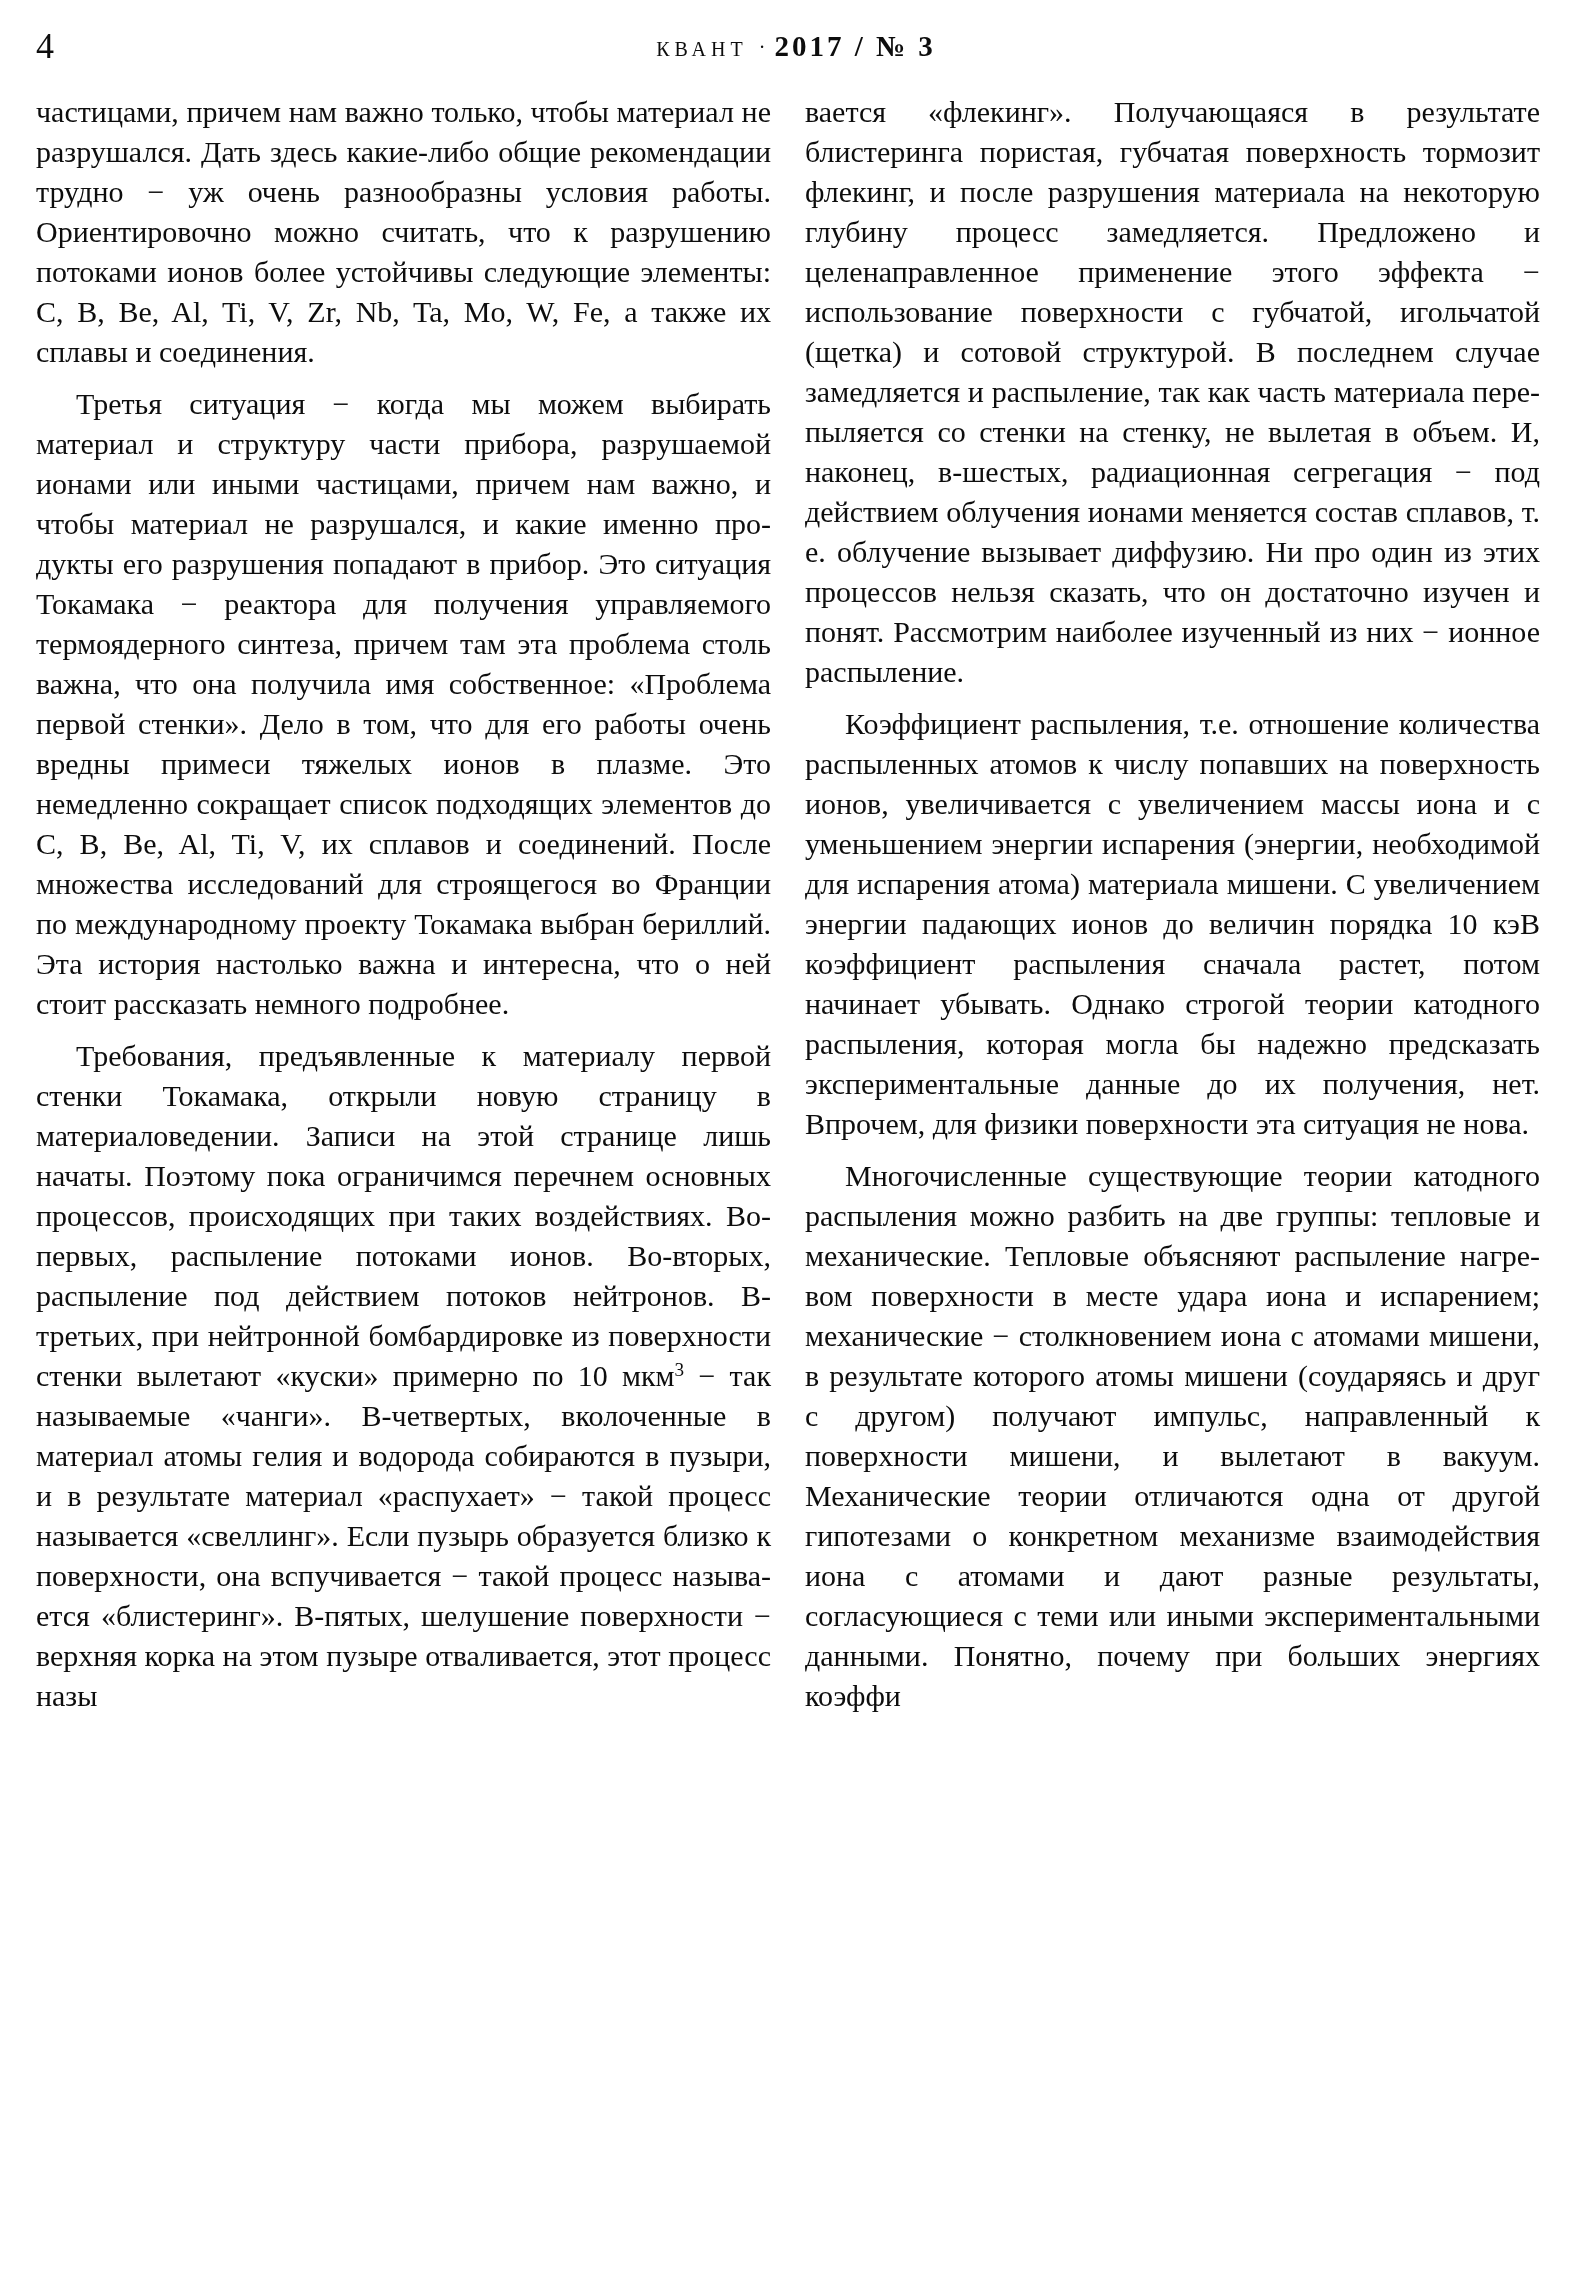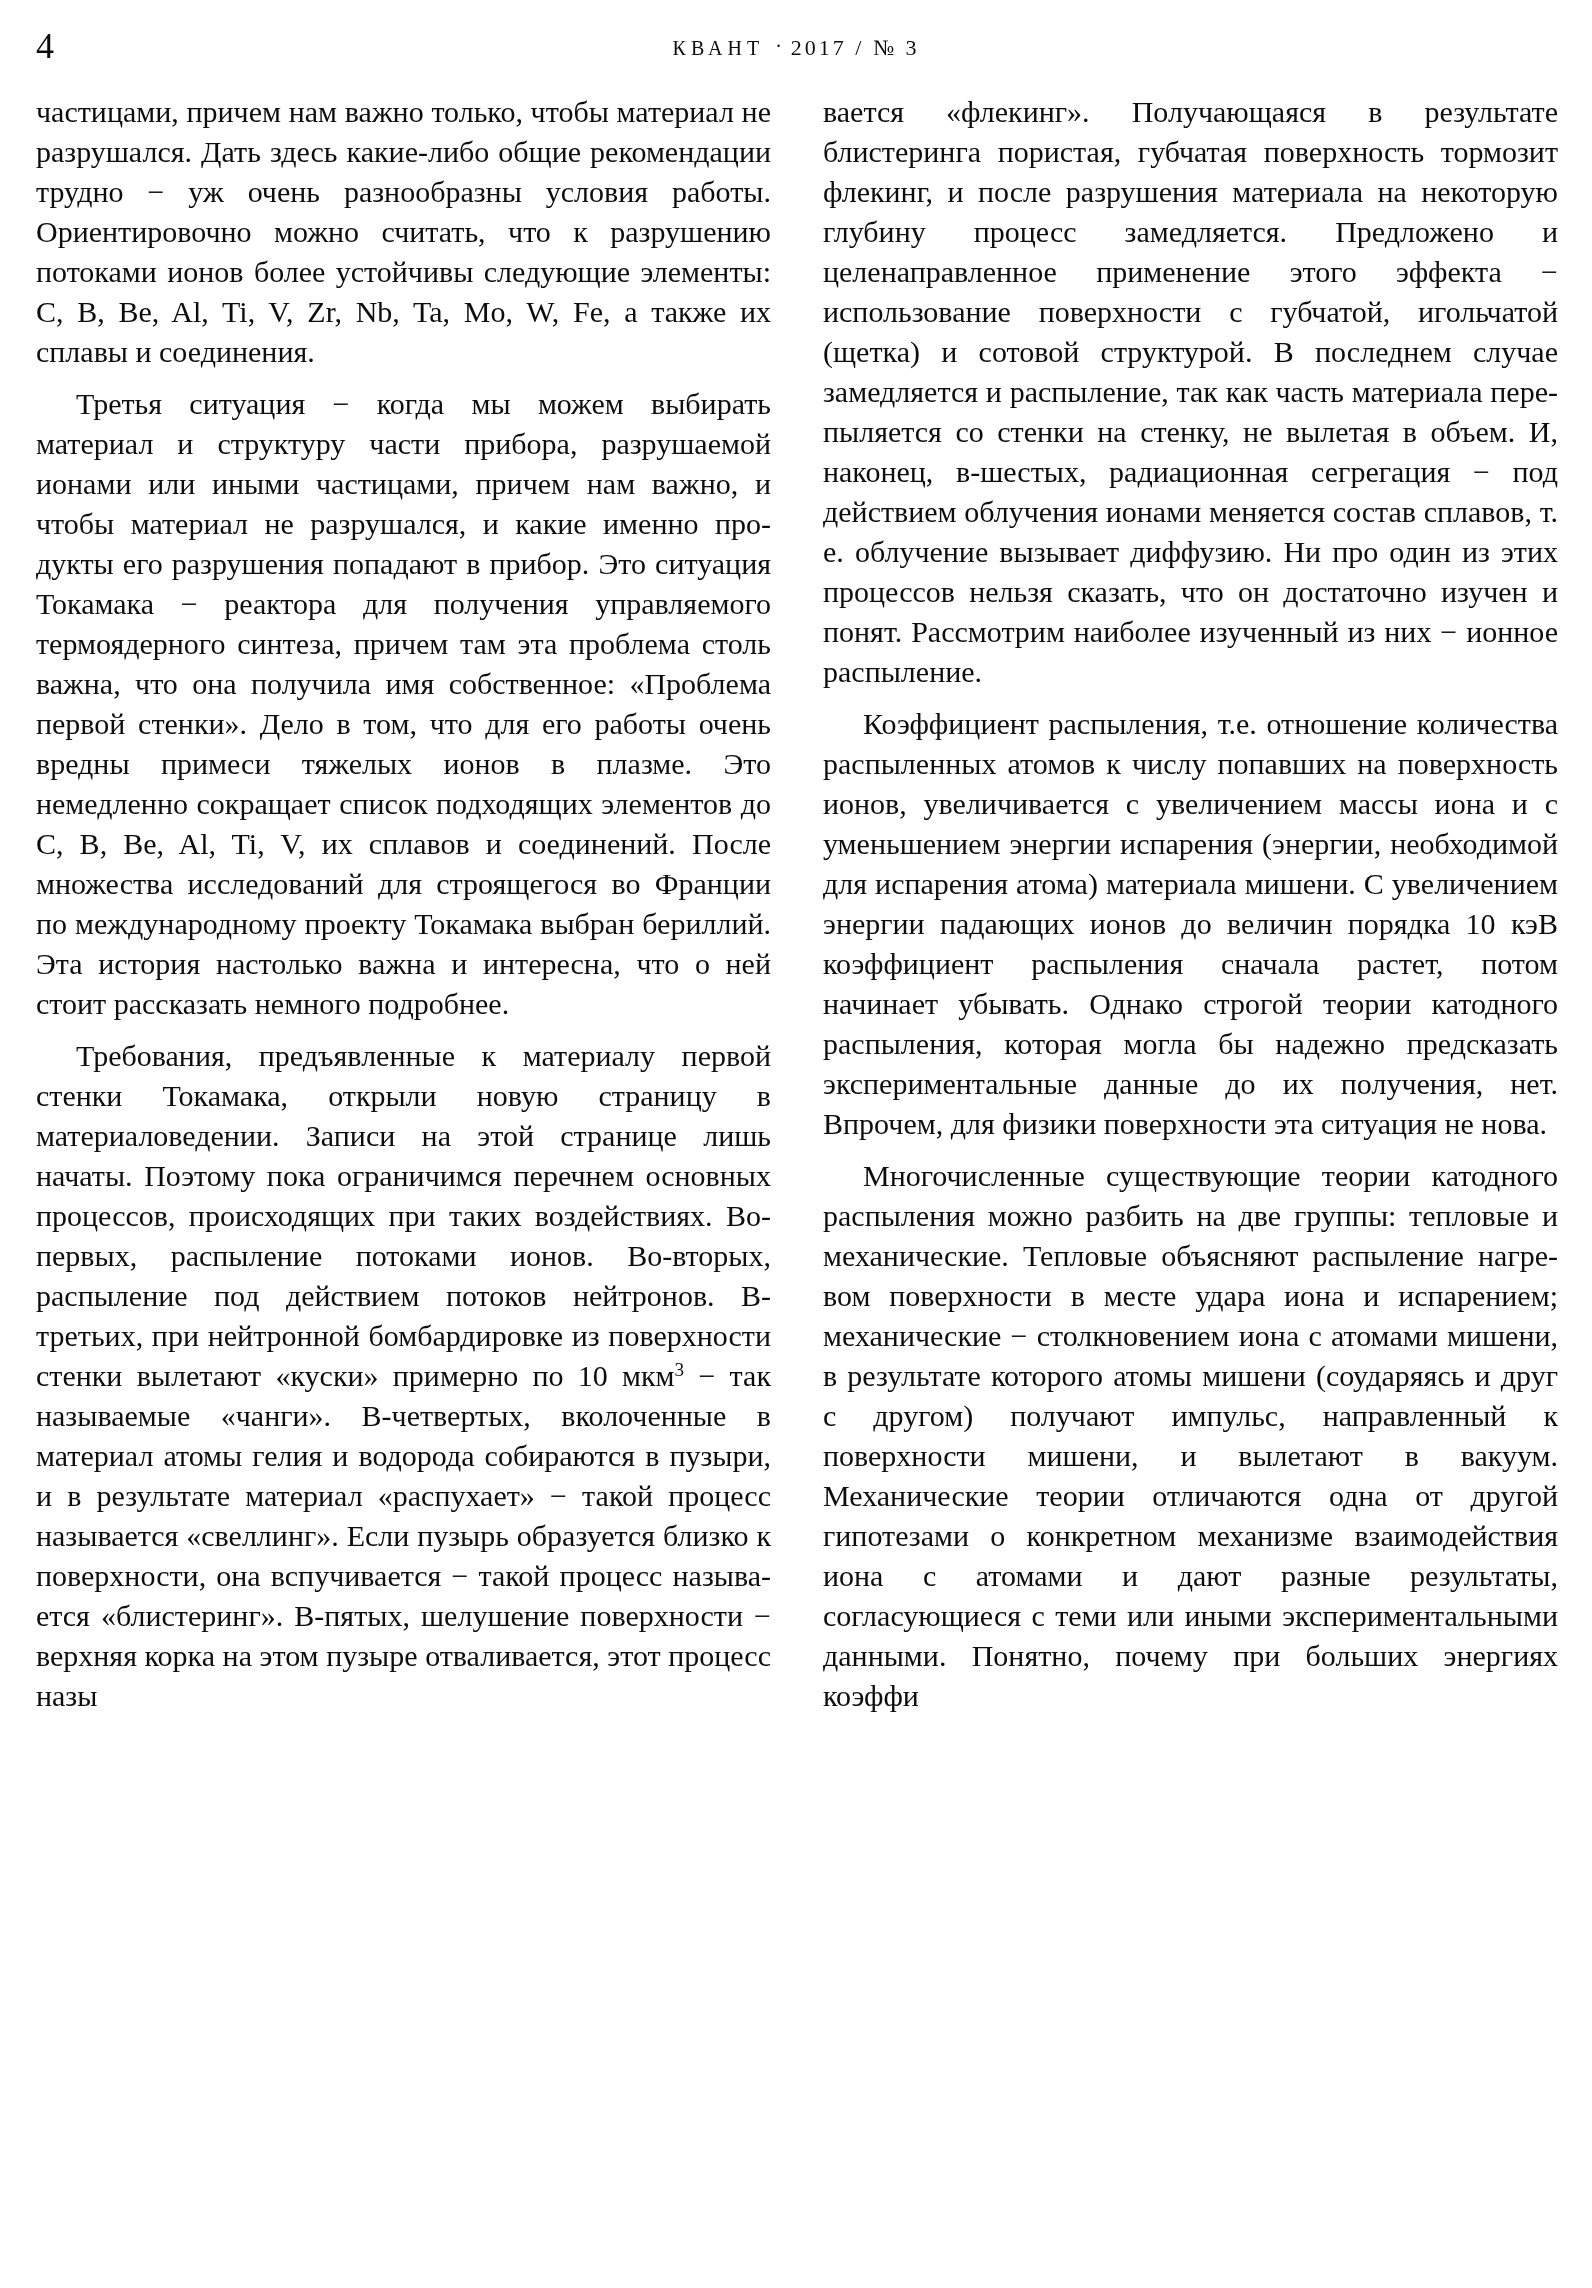--- a/index.html
+++ b/index.html
@@ -59,32 +59,33 @@
     font-size: 20px;
   }
   .head-dot {
     display: inline-block;
     padding: 0 9px 0 11px;
     font-size: 20px;
     vertical-align: 2px;
   }
   .head-issue {
     letter-spacing: 3px;
-    font-size: 22px;
+    font-size: 29px;
+    font-weight: bold;
   }
 
   
   .columns {
     position: absolute;
     left: 36px;
     top: 92px;
     width: 1504px;
     height: 2149px;
     display: flex;
-    gap: 52px;
+    gap: 34px;
     align-items: flex-start;
   }
   .col {
     width: 735px;
     flex: 0 0 735px;
   }
   .col p {
     margin: 0;
     font-size: 30px;
     line-height: 40px;

